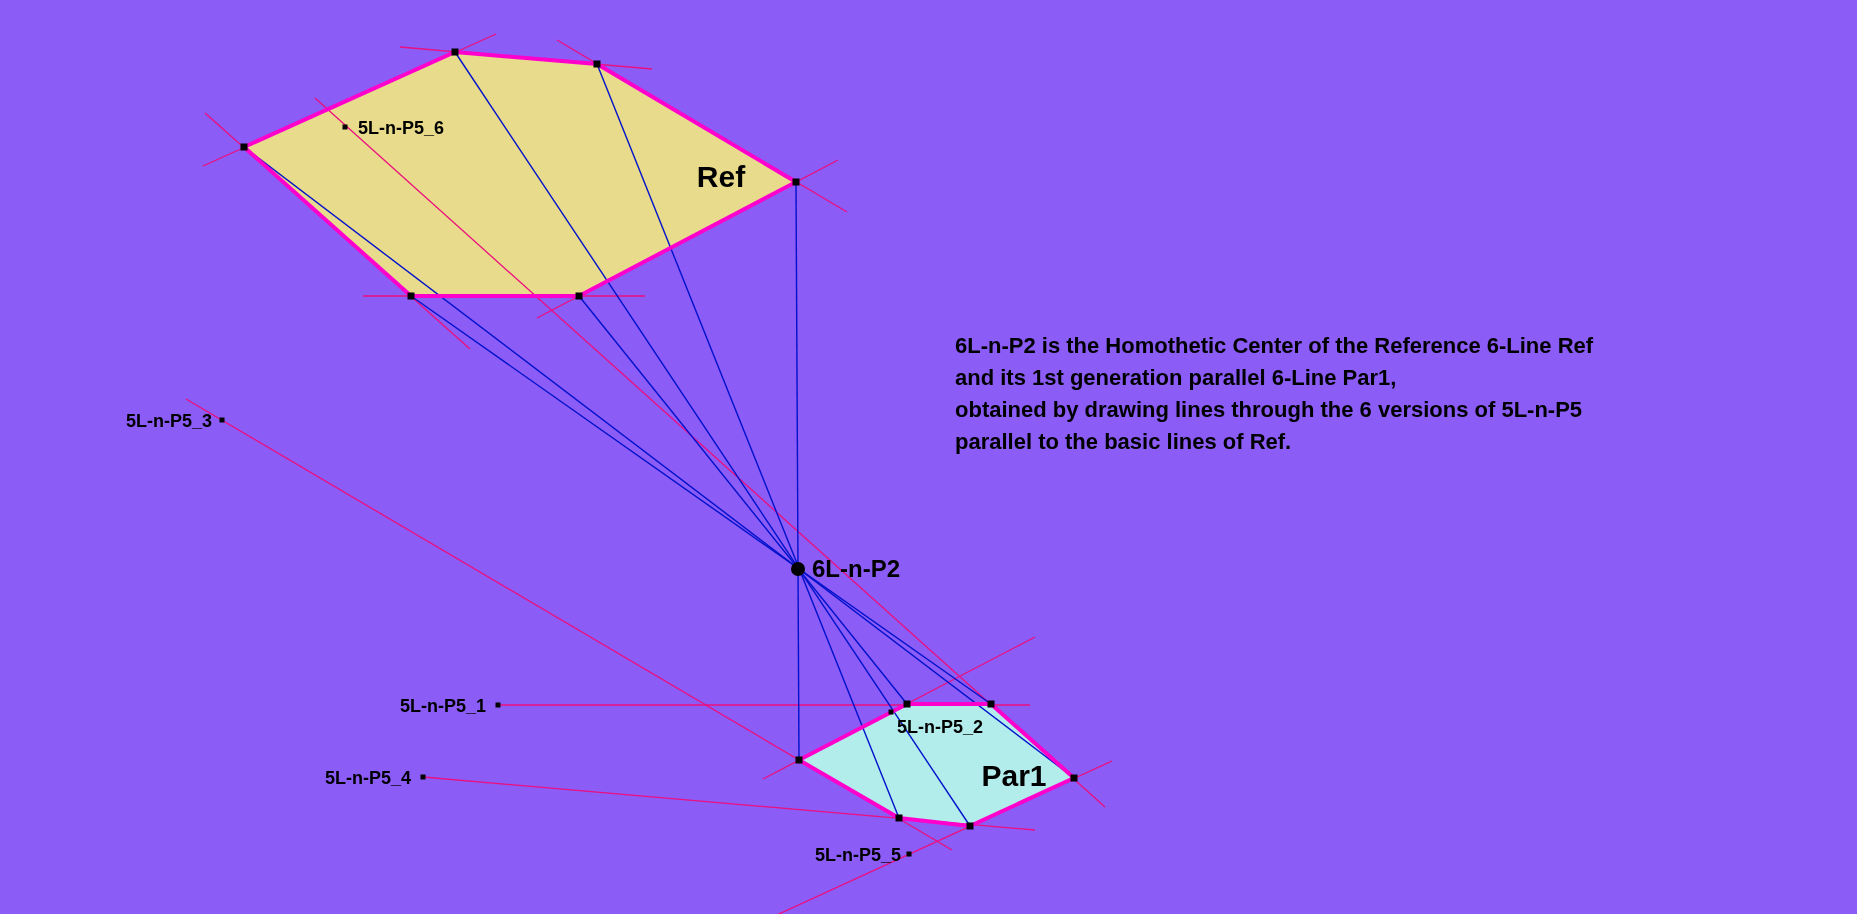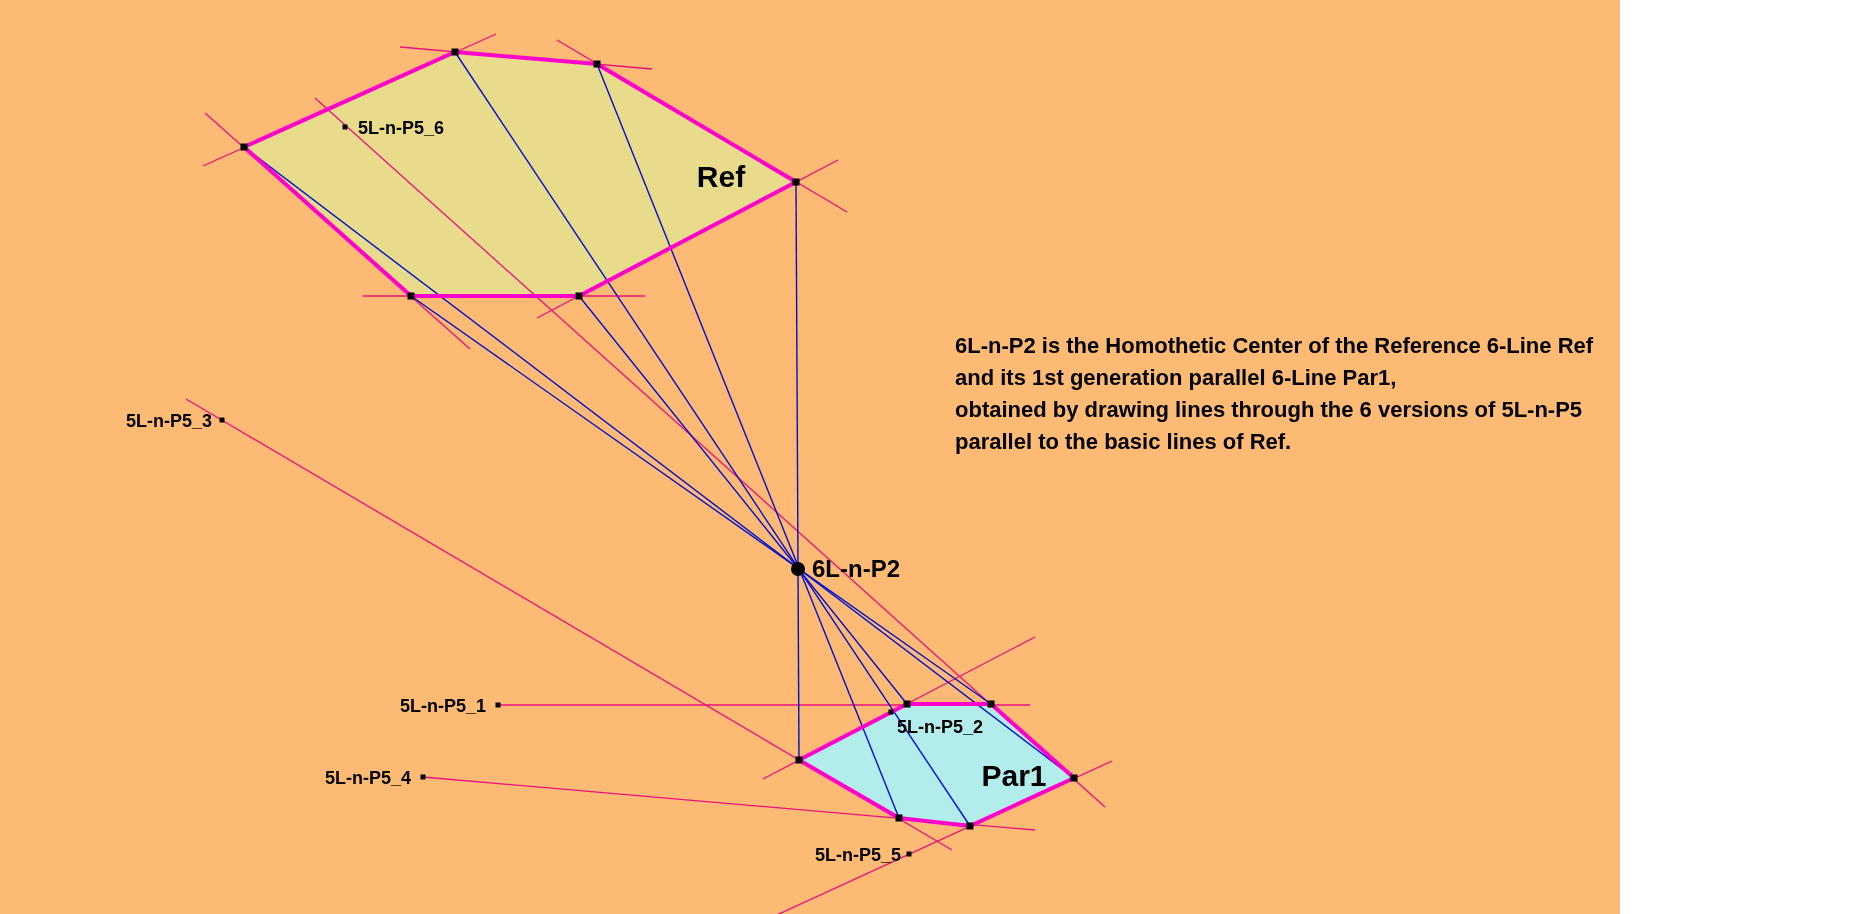--- a/index.html
+++ b/index.html
@@ -1,16 +1,16 @@
 <!DOCTYPE html>
 <html><head>
 <meta charset="utf-8">
 <style>
   html,body{margin:0;padding:0;background:#ffffff;}
-  .canvas{position:relative;width:1620px;height:914px;background:#fdba74;overflow:hidden;
+  .canvas{position:relative;width:1857px;height:914px;background:#8b5cf6;overflow:hidden;
           font-family:"Liberation Sans",sans-serif;}
   svg{position:absolute;left:0;top:0;}
   .geo-label{font-family:"Liberation Sans",sans-serif;font-weight:bold;fill:#000;}
   .poly-name{font-size:30px;}
   .center-name{font-size:24px;}
   .point-name{font-size:18px;}
   .desc-line{font-size:22px;font-weight:bold;fill:#000;}
 </style>
 </head>
 <body>

